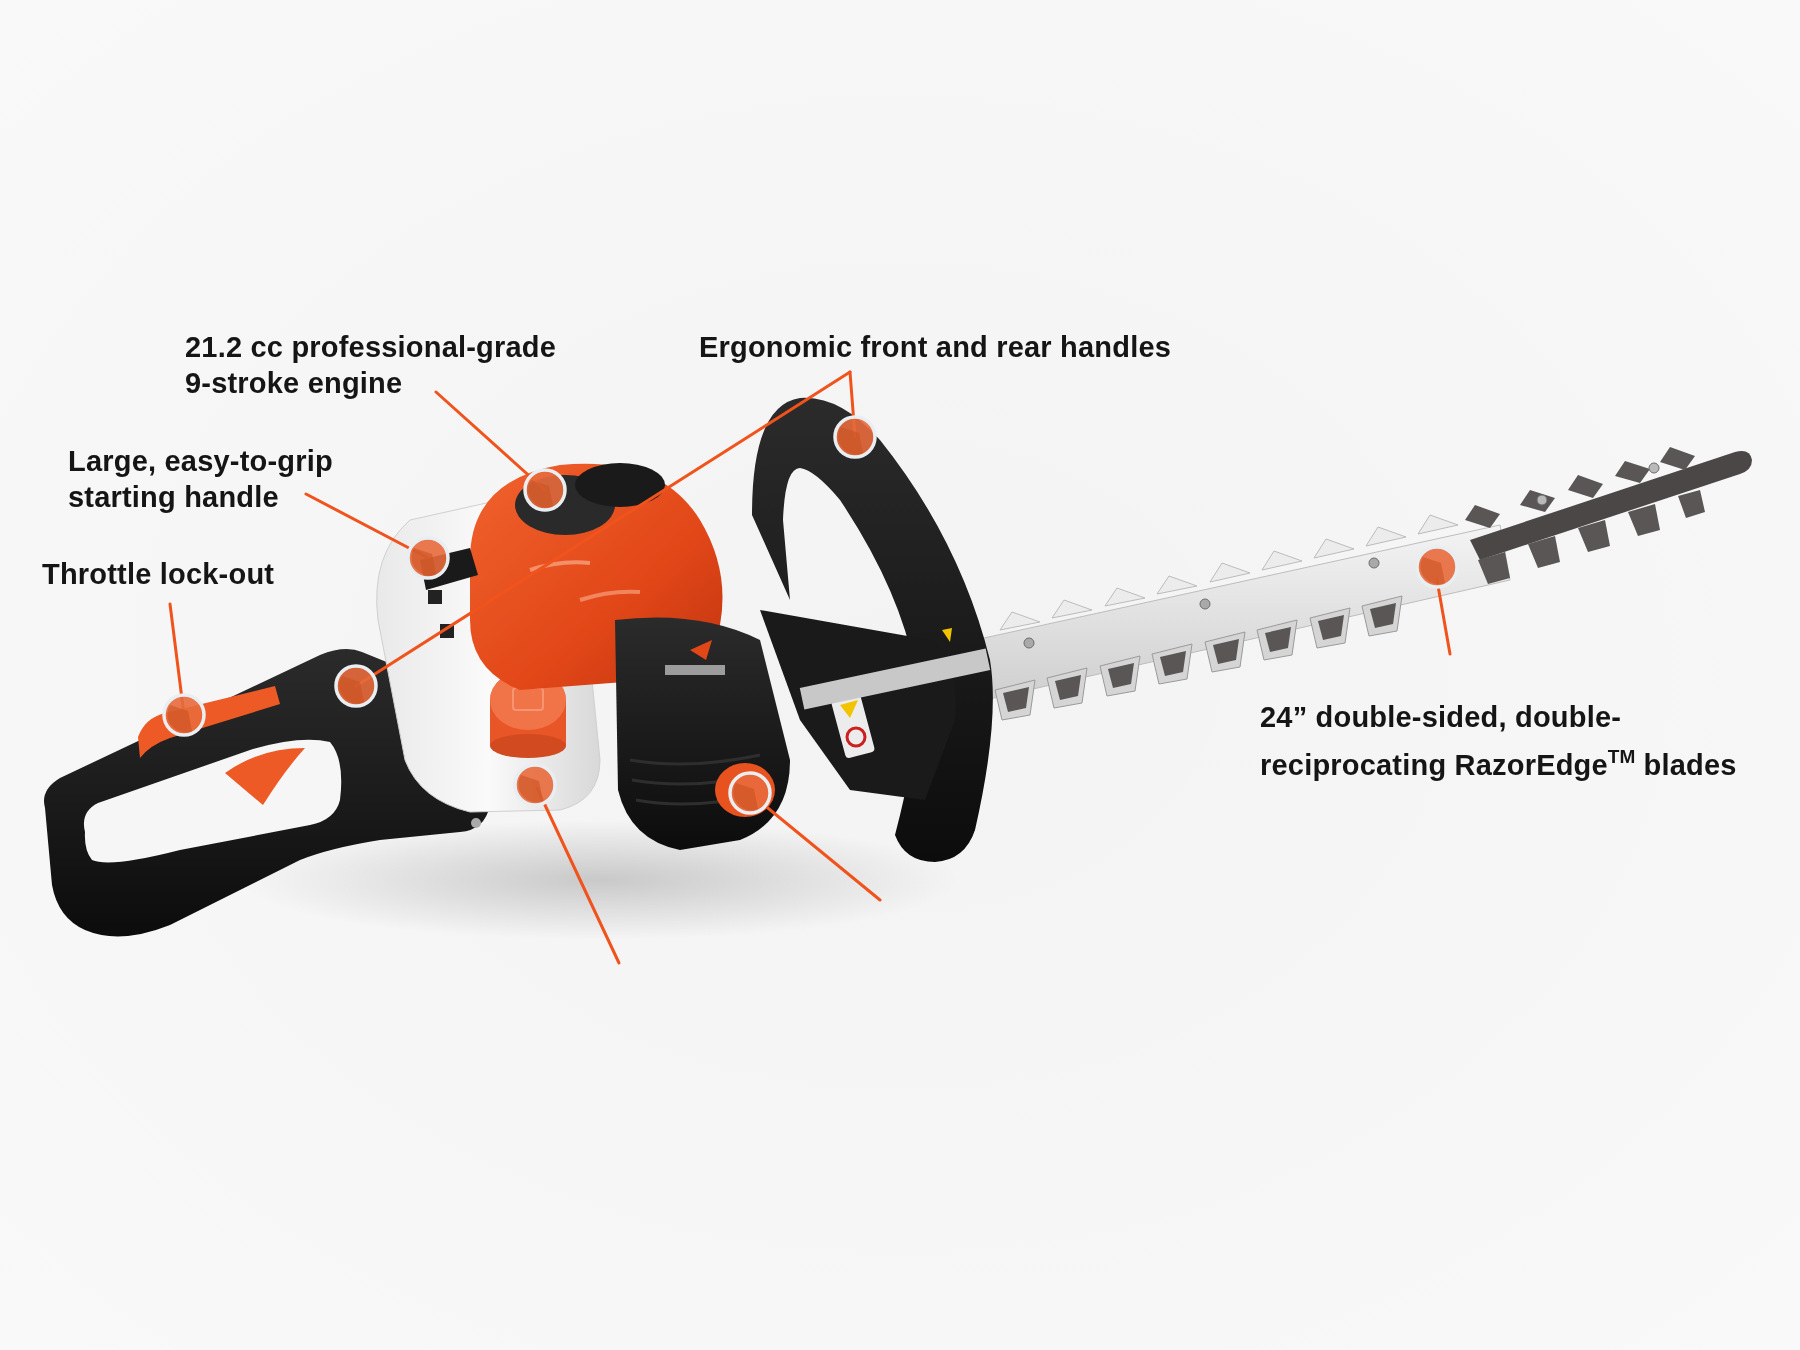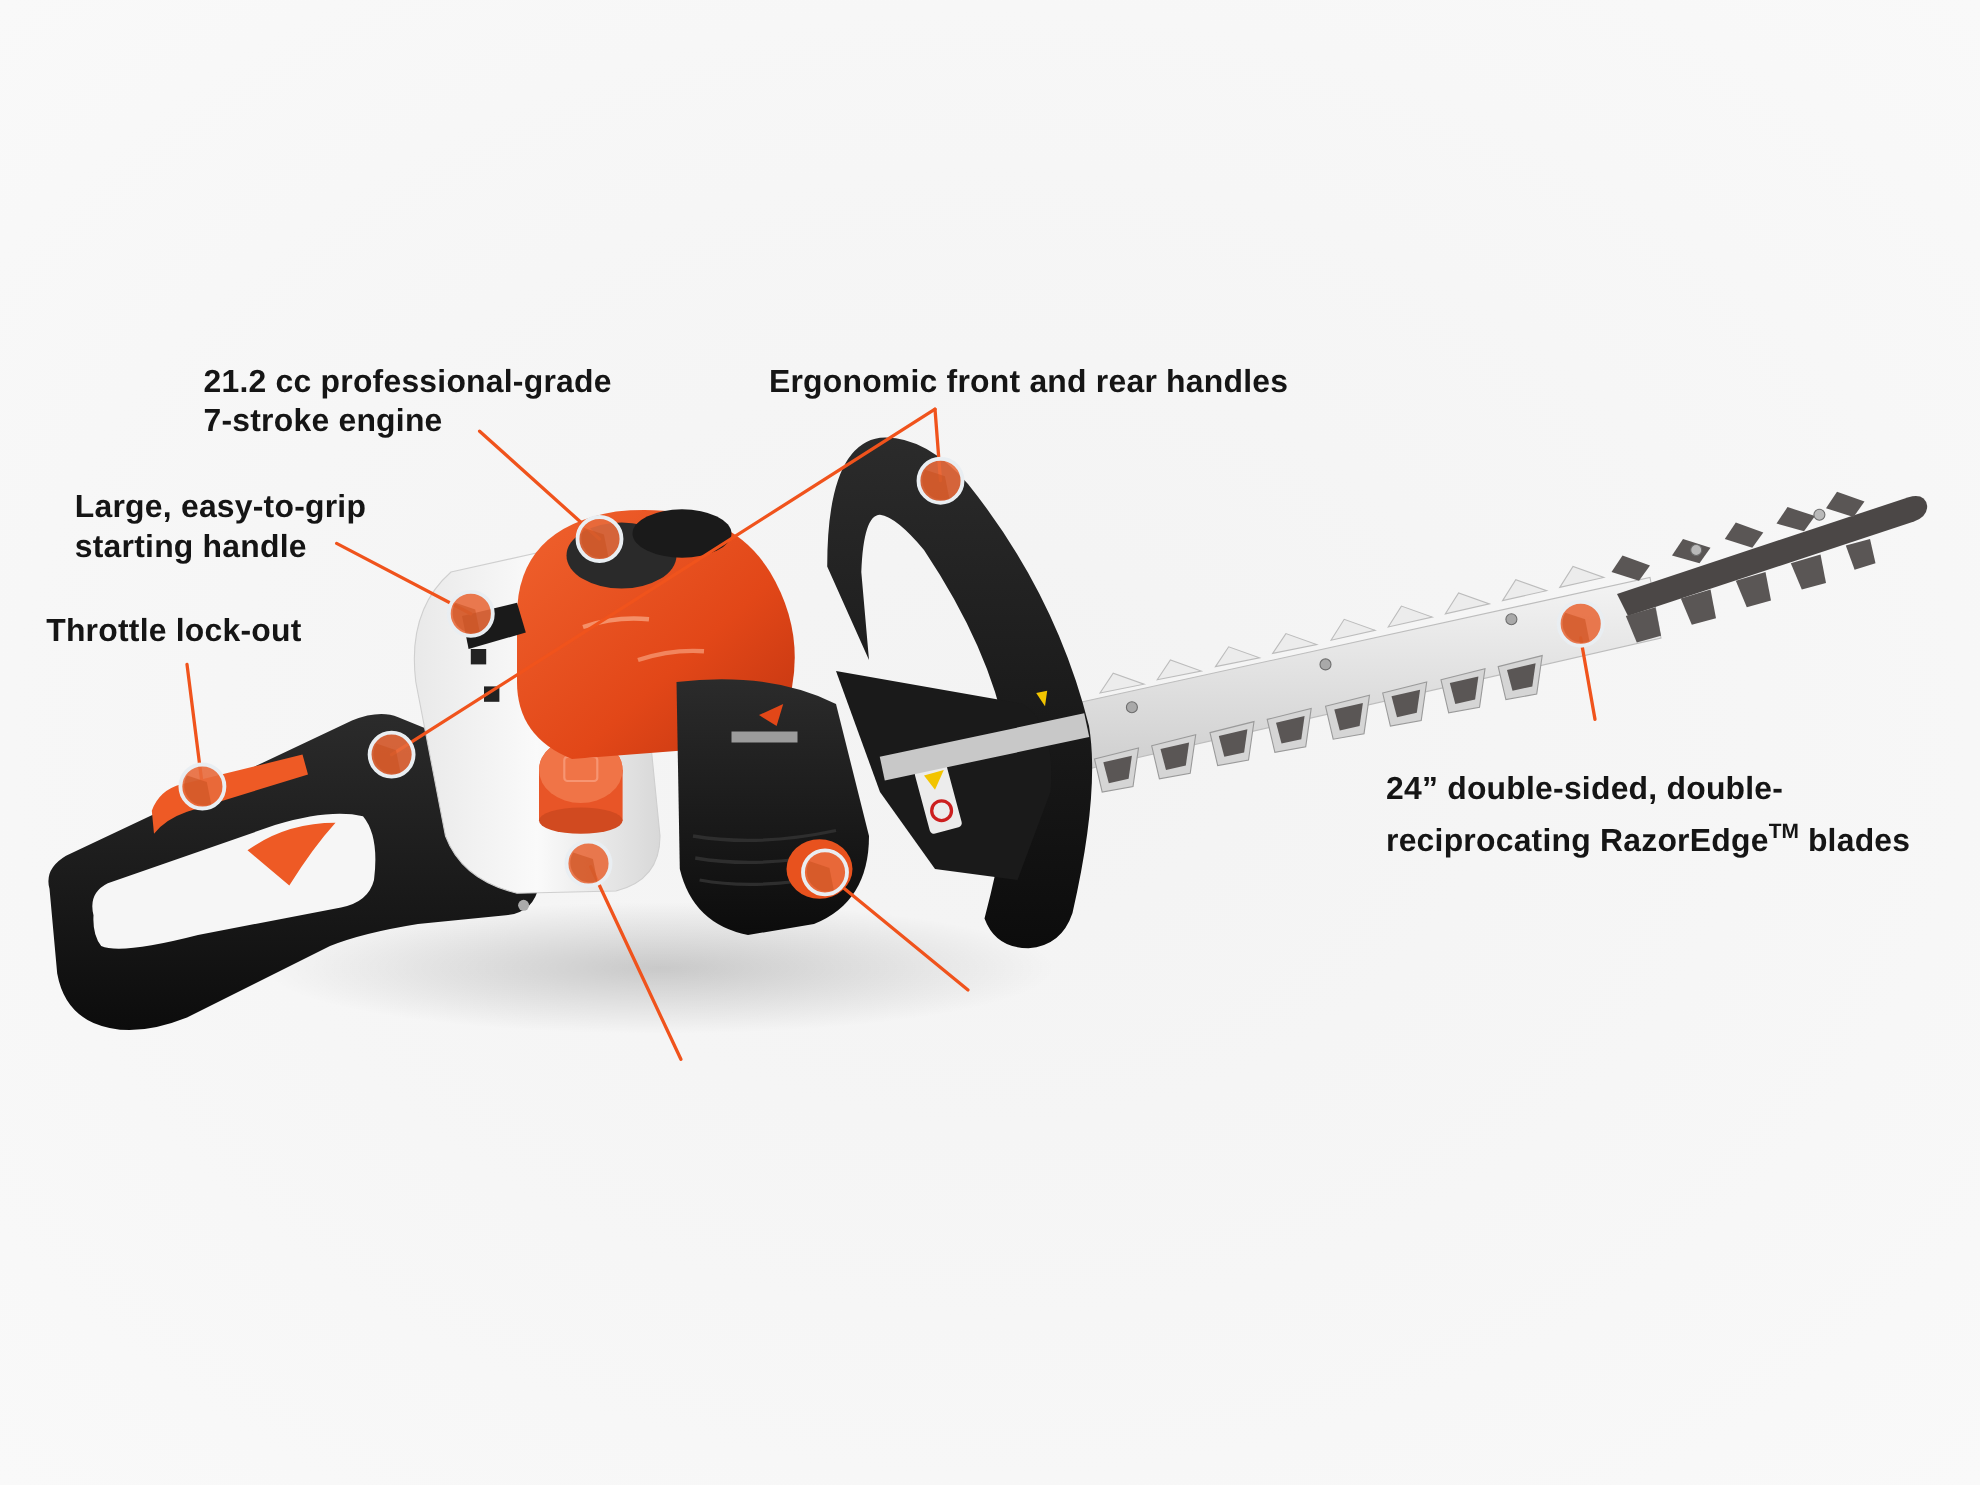--- a/index.html
+++ b/index.html
@@ -221,21 +221,21 @@
         <g>
           <circle cx="535" cy="785" r="20" fill="#e86a3c" fill-opacity="0.9" stroke="#e9eef2" stroke-width="3.5"></circle>
           <path d="M521,775 L539,781 L543,801 A18 18 0 0 1 521,775 Z" fill="#c9501f" fill-opacity="0.55"></path>
         </g>
       </g>
   </svg>
 
   
   <div class="label" id="lbl-engine" style="left:185px;top:329px;">
     <span>21.2 cc professional-grade</span>
-    <span>7-stroke engine</span>
+    <span>9-stroke engine</span>
   </div>
 
   <div class="label" id="lbl-starting" style="left:68px;top:443px;">
     <span>Large, easy-to-grip</span>
     <span>starting handle</span>
   </div>
 
   <div class="label" id="lbl-handles" style="left:699px;top:329px;">
     <span>Ergonomic front and rear handles</span>
   </div>

